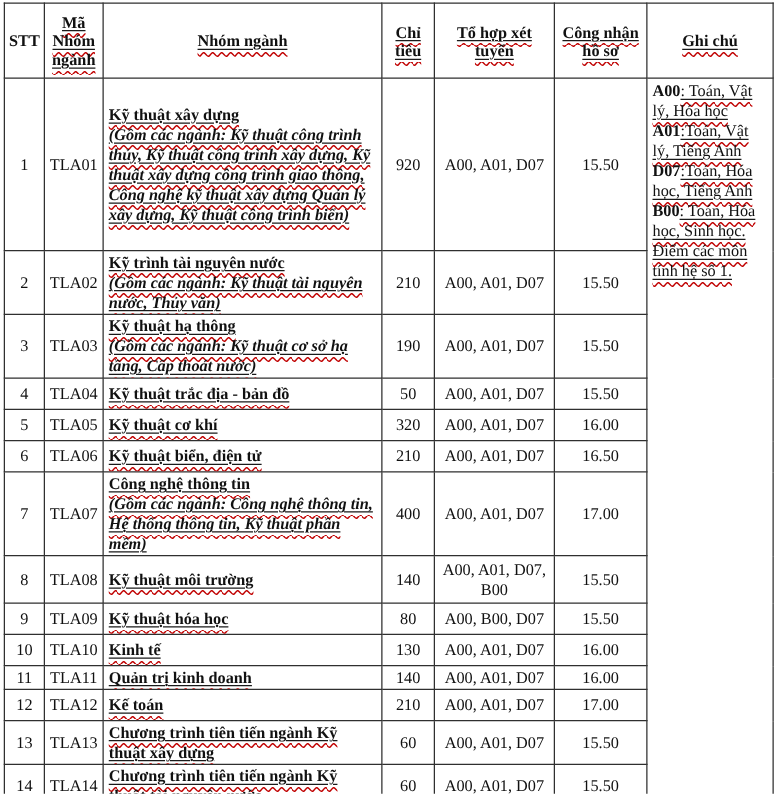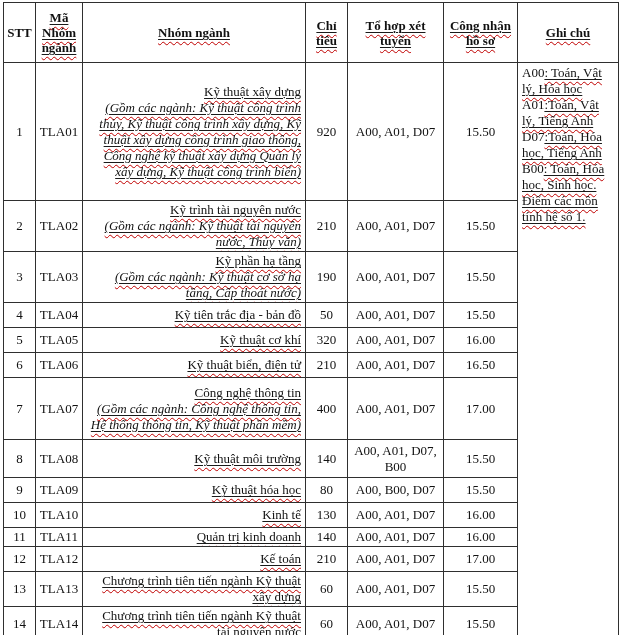--- a/index.html
+++ b/index.html
@@ -14,29 +14,29 @@
   }
   td,th{
     border:1px solid #2f2f2f;
     font-size:13px;line-height:16px;color:#111;
     padding:1px 3px;vertical-align:middle;
     overflow:hidden;
   }
   thead tr{height:55px;}
   th{font-weight:bold;line-height:15px;text-align:center;padding:7px 2px;}
   .c{text-align:center;}
-  td.name{text-align:right;padding:1px 4px;}
+  td.name{text-align:left;padding:1px 4px;font-weight:bold;}
   td.tohop{text-align:center;padding:1px 4px;}
   td.ghichu{vertical-align:top;text-align:left;padding:2px 4px;line-height:16px;}
   
   .u{text-decoration:underline;text-decoration-color:#1a1a1a;text-decoration-thickness:1px;text-underline-offset:2px;}
   .wavy{text-decoration:underline wavy #c00000;text-decoration-thickness:1px;text-underline-offset:4px;}
   .it{font-style:italic;}
   .sub .wavy:empty{display:none;}
-  .gc{font-weight:normal;text-align:center;}
+  .gc{font-weight:bold;text-align:center;}
 </style>
 </head>
 <body>
 
 <table class="doc">
   <colgroup>
     <col style="width:32px">
       <col style="width:47px">
       <col style="width:223px">
     <col style="width:42px">
@@ -76,32 +76,32 @@
           <div class="sub u"><span class="wavy it">(Gồm các ngành: Kỹ thuật tài nguyên nước, Thủy văn)</span></div>
         </td>
         <td class="c">210</td>
         <td class="tohop">A00, A01, D07</td>
         <td class="c">15.50</td>
       </tr>
       <tr style="height: 50px;">
         <td class="c">3</td>
         <td class="c">TLA03</td>
         <td class="name">
-          <div class="nm u"><span class="wavy">Kỹ phần hạ tầng</span></div>
+          <div class="nm u"><span class="wavy">Kỹ thuật hạ thông</span></div>
           <div class="sub u"><span class="wavy it">(Gồm các ngành: Kỹ thuật cơ sở hạ tầng, Cấp thoát nước)</span></div>
         </td>
         <td class="c">190</td>
         <td class="tohop">A00, A01, D07</td>
         <td class="c">15.50</td>
       </tr>
       <tr style="height: 25px;">
         <td class="c">4</td>
         <td class="c">TLA04</td>
         <td class="name">
-          <div class="nm u"><span class="wavy">Kỹ tiên trắc địa - bản đồ</span></div>
+          <div class="nm u"><span class="wavy">Kỹ thuật trắc địa - bản đồ</span></div>
           <div class="sub u"></div>
         </td>
         <td class="c">50</td>
         <td class="tohop">A00, A01, D07</td>
         <td class="c">15.50</td>
       </tr>
       <tr style="height: 25px;">
         <td class="c">5</td>
         <td class="c">TLA05</td>
         <td class="name">

